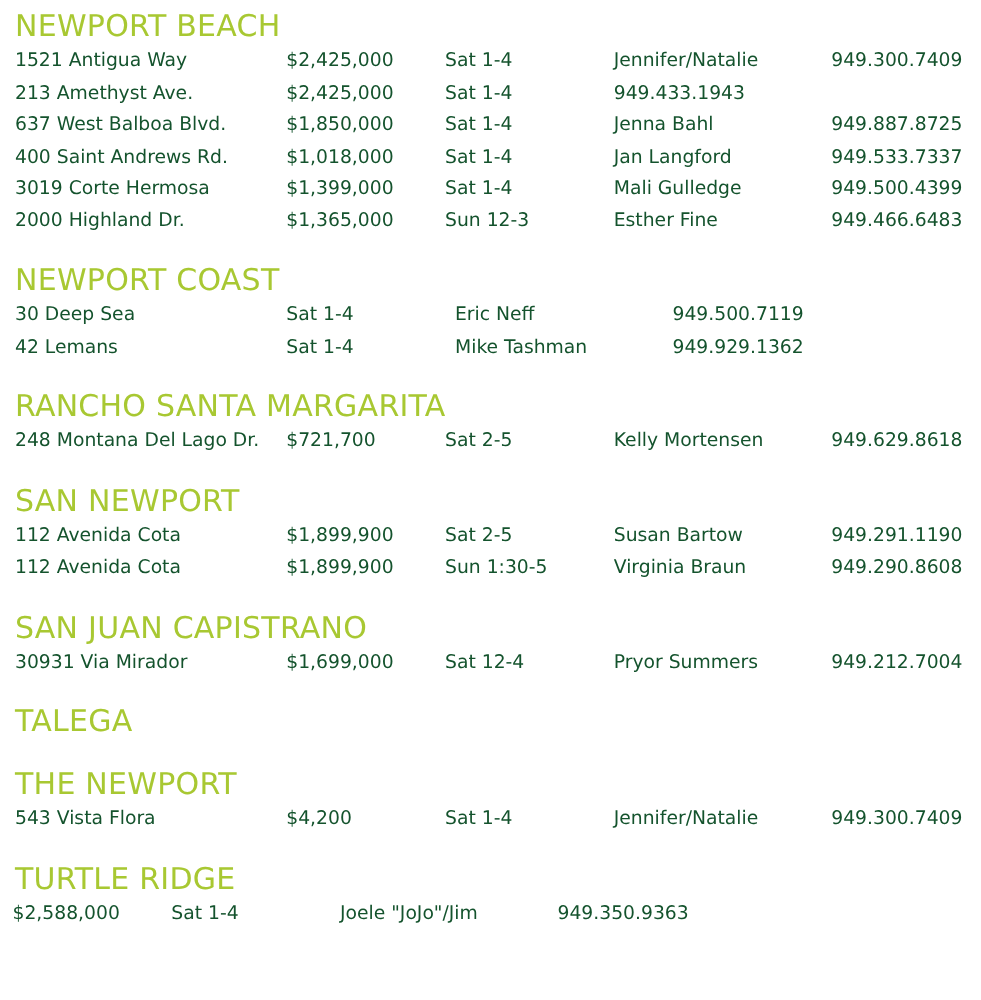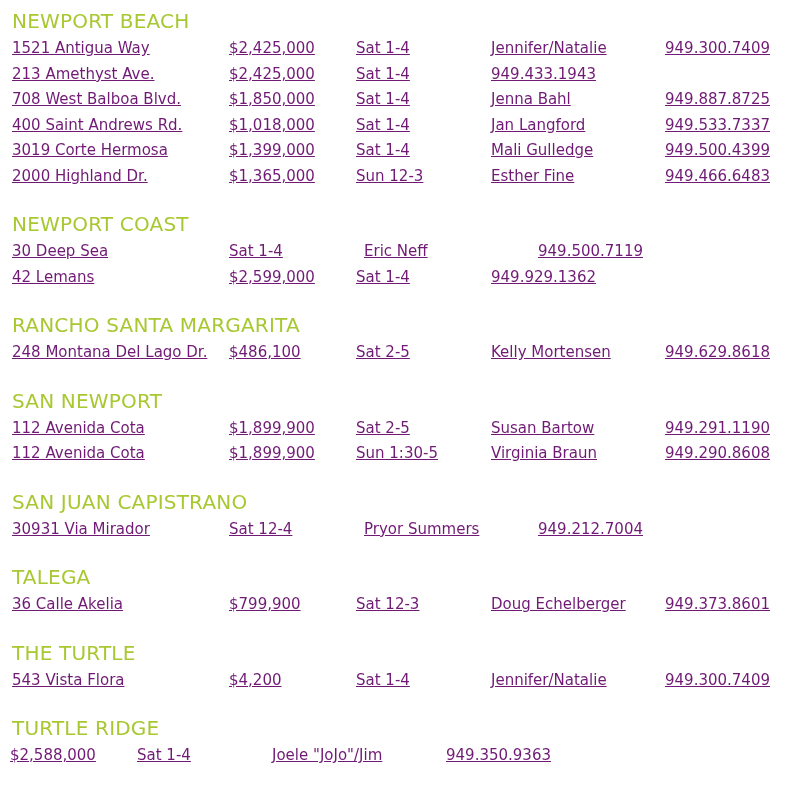--- a/index.html
+++ b/index.html
@@ -16,38 +16,37 @@
   }
   .listing-sheet {
     padding: 8px 0 0 10px;
     box-sizing: border-box;
   }
   .section {
     margin-bottom: 0;
   }
   .section-title {
     color: #a8c832;
-    font-size: 20px;
+    font-size: 24px;
     line-height: 26px;
     letter-spacing: 0.2px;
     font-weight: normal;
     margin: 0 0 2px 2px;
     white-space: nowrap;
   }
   .section-gap {
     height: 22px;
   }
   .row {
     display: flex;
     align-items: center;
     font-size: 15px;
     line-height: 25.5px;
-    color: #701a75;
+    color: #14532d;
     white-space: nowrap;
-    text-decoration: underline;
   }
   .col-address {
     width: 219px;
     flex: 0 0 219px;
     padding-left: 2px;
     box-sizing: border-box;
   }
   .col-price {
     width: 127px;
     flex: 0 0 127px;
@@ -82,21 +81,21 @@
         <div class="col-agent">Jennifer/Natalie</div>
         <div class="col-phone">949.300.7409</div>
       </div>
       <div class="row">
         <div class="col-address">213 Amethyst Ave.</div>
         <div class="col-price">$2,425,000</div>
         <div class="col-time">Sat 1-4</div>
         <div class="col-phone">949.433.1943</div>
       </div>
       <div class="row">
-        <div class="col-address">708 West Balboa Blvd.</div>
+        <div class="col-address">637 West Balboa Blvd.</div>
         <div class="col-price">$1,850,000</div>
         <div class="col-time">Sat 1-4</div>
         <div class="col-agent">Jenna Bahl</div>
         <div class="col-phone">949.887.8725</div>
       </div>
       <div class="row">
         <div class="col-address">400 Saint Andrews Rd.</div>
         <div class="col-price">$1,018,000</div>
         <div class="col-time">Sat 1-4</div>
         <div class="col-agent">Jan Langford</div>
@@ -121,31 +120,31 @@
     <div class="section">
       <div class="section-title">NEWPORT COAST</div>
       <div class="row">
         <div class="col-address">30 Deep Sea</div>
         <div class="col-time">Sat 1-4</div>
         <div class="col-agent">Eric Neff</div>
         <div class="col-phone">949.500.7119</div>
       </div>
       <div class="row">
         <div class="col-address">42 Lemans</div>
-        <div class="col-price">$2,599,000</div>
-        <div class="col-time">Sat 1-4</div>
+        <div class="col-time">Sat 1-4</div>
+        <div class="col-agent">Mike Tashman</div>
         <div class="col-phone">949.929.1362</div>
       </div>
     </div>
     <div class="section-gap"></div>
     <div class="section">
       <div class="section-title">RANCHO SANTA MARGARITA</div>
       <div class="row">
         <div class="col-address">248 Montana Del Lago Dr.</div>
-        <div class="col-price">$486,100</div>
+        <div class="col-price">$721,700</div>
         <div class="col-time">Sat 2-5</div>
         <div class="col-agent">Kelly Mortensen</div>
         <div class="col-phone">949.629.8618</div>
       </div>
     </div>
     <div class="section-gap"></div>
     <div class="section">
       <div class="section-title">SAN NEWPORT</div>
       <div class="row">
         <div class="col-address">112 Avenida Cota</div>
@@ -160,39 +159,33 @@
         <div class="col-time">Sun 1:30-5</div>
         <div class="col-agent">Virginia Braun</div>
         <div class="col-phone">949.290.8608</div>
       </div>
     </div>
     <div class="section-gap"></div>
     <div class="section">
       <div class="section-title">SAN JUAN CAPISTRANO</div>
       <div class="row">
         <div class="col-address">30931 Via Mirador</div>
+        <div class="col-price">$1,699,000</div>
         <div class="col-time">Sat 12-4</div>
         <div class="col-agent">Pryor Summers</div>
         <div class="col-phone">949.212.7004</div>
       </div>
     </div>
     <div class="section-gap"></div>
     <div class="section">
       <div class="section-title">TALEGA</div>
-      <div class="row">
-        <div class="col-address">36 Calle Akelia</div>
-        <div class="col-price">$799,900</div>
-        <div class="col-time">Sat 12-3</div>
-        <div class="col-agent">Doug Echelberger</div>
-        <div class="col-phone">949.373.8601</div>
-      </div>
-    </div>
-    <div class="section-gap"></div>
-    <div class="section">
-      <div class="section-title">THE TURTLE</div>
+    </div>
+    <div class="section-gap"></div>
+    <div class="section">
+      <div class="section-title">THE NEWPORT</div>
       <div class="row">
         <div class="col-address">543 Vista Flora</div>
         <div class="col-price">$4,200</div>
         <div class="col-time">Sat 1-4</div>
         <div class="col-agent">Jennifer/Natalie</div>
         <div class="col-phone">949.300.7409</div>
       </div>
     </div>
     <div class="section-gap"></div>
     <div class="section">

